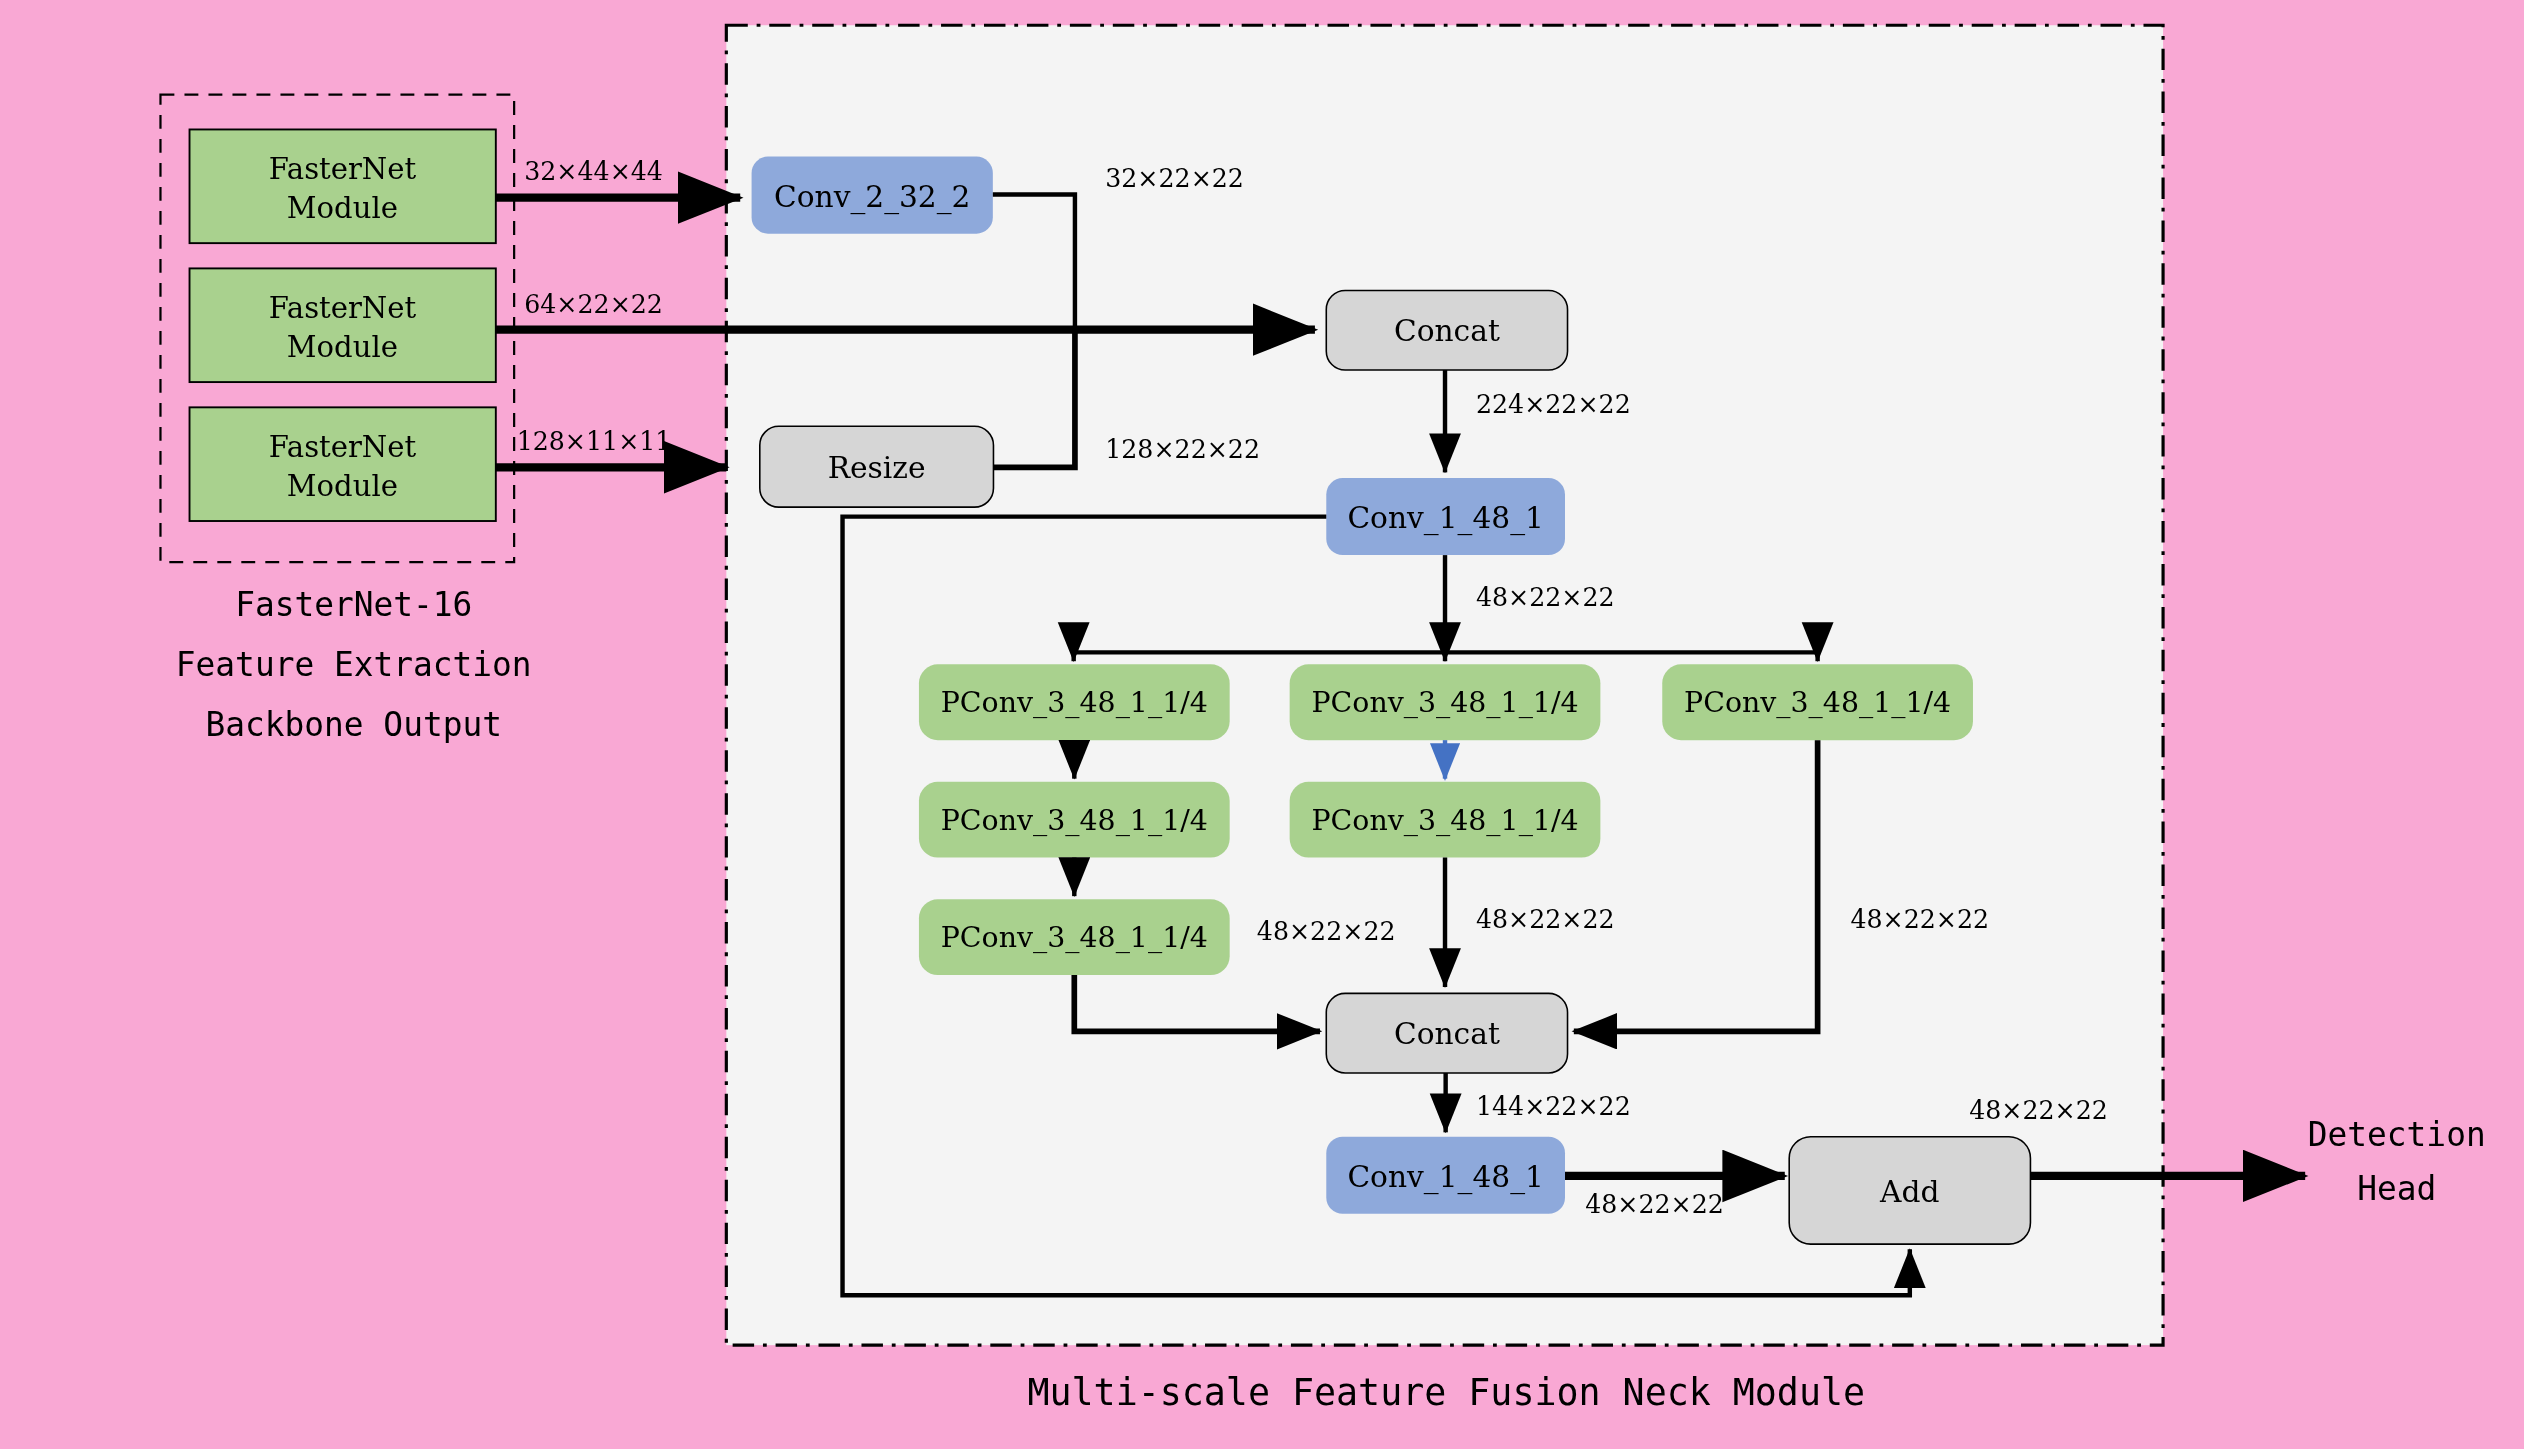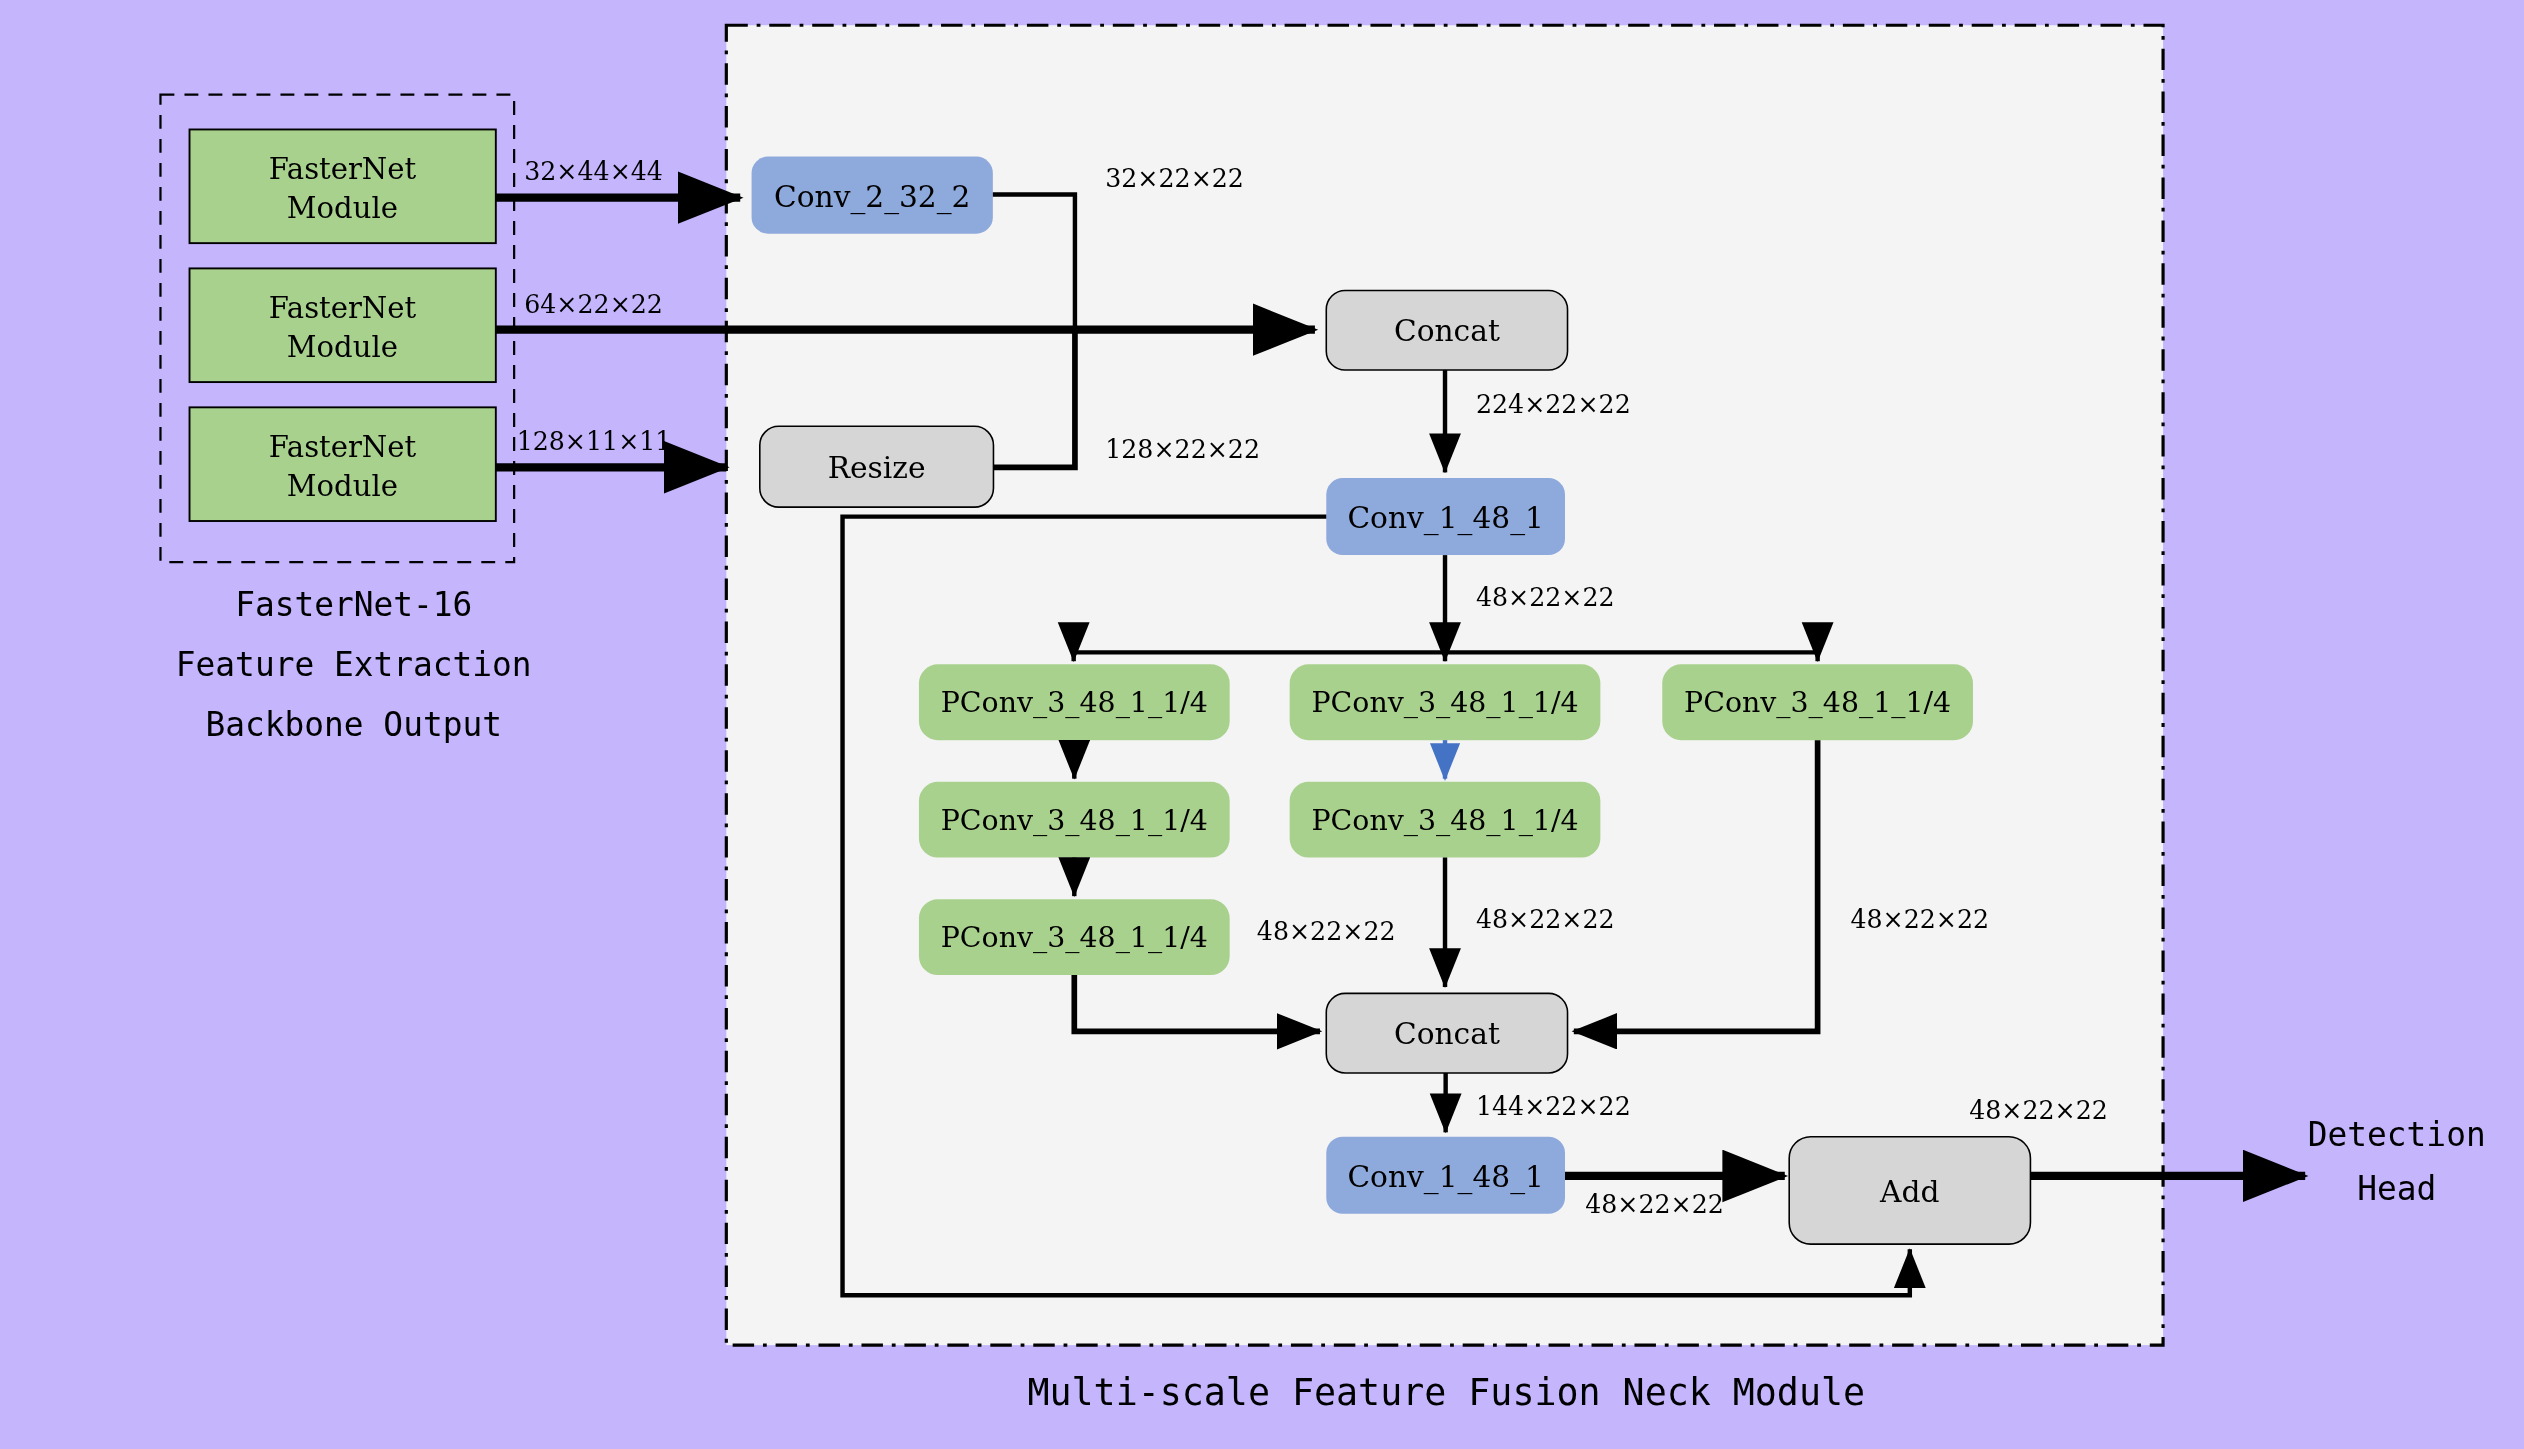--- a/index.html
+++ b/index.html
@@ -1,16 +1,16 @@
 <!DOCTYPE html>
 <html style="font-size:10px"><head>
 <meta charset="utf-8">
 <style>
   html,body{margin:0;padding:0;background:#ffffff;}
-  #page{position:relative;width:2525px;height:1450px;background:#c4b5fd;
+  #page{position:relative;width:2525px;height:1450px;background:#f9a8d4;
         font-family:"DejaVu Serif",serif;overflow:hidden;}
   svg{position:absolute;left:0;top:0;width:2525px;height:1450px;}
   .nodeLabel{font-family:"DejaVu Serif",serif;fill:#000;text-anchor:middle;dominant-baseline:central;}
   .dimLabel{font-family:"DejaVu Serif",serif;fill:#000;font-size:40px;}
   .capLabel{font-family:"DejaVu Sans Mono",monospace;fill:#000;text-anchor:middle;}
 </style>
 </head>
 <body>
 
 <div id="page">

